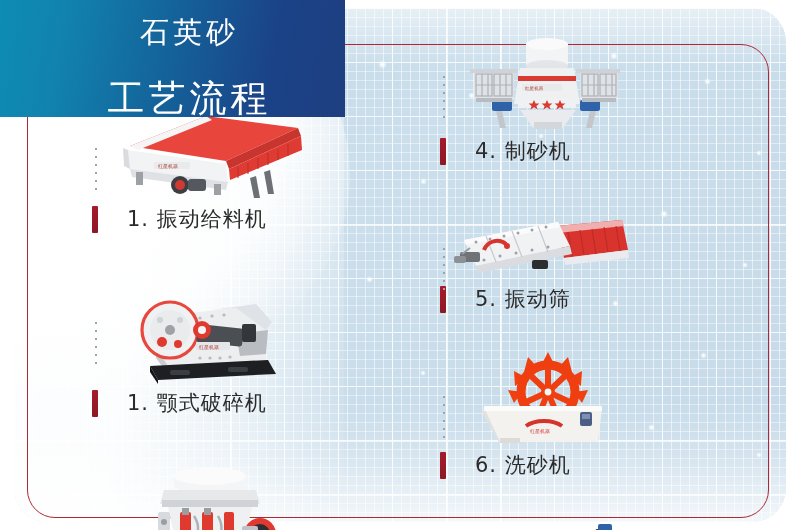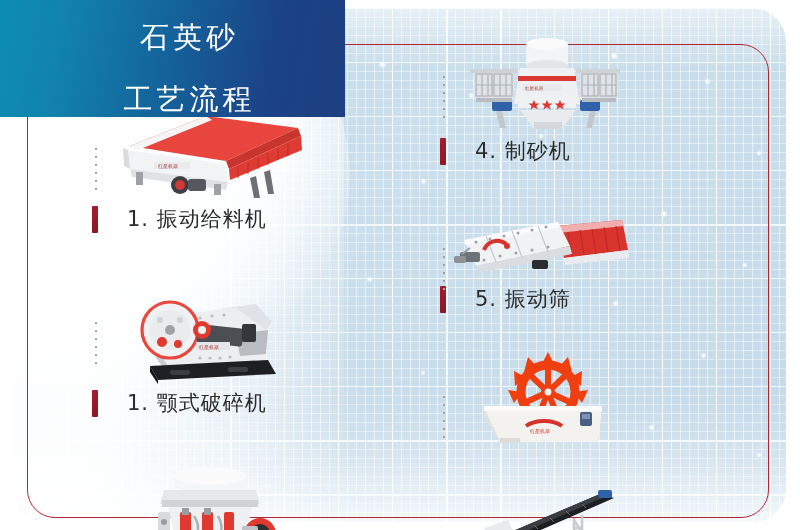--- a/index.html
+++ b/index.html
@@ -64,21 +64,21 @@
   .banner{
     position:absolute;left:0;top:0;width:345px;height:117px;
     background:linear-gradient(100deg,#0d8cb4 0%,#1183ae 18%,#14639b 48%,#1b4287 78%,#1d3f80 100%);
     display:flex;flex-direction:column;align-items:center;justify-content:center;
     box-sizing:border-box;padding-left:34px;
   }
   .banner .t1,.banner .t2{
     color:#ffffff;font-size:29px;line-height:1.42;letter-spacing:4px;
     font-family:"DejaVu Sans","Liberation Sans",sans-serif;white-space:nowrap;margin-top:20px;
   }
-  .banner .t2{font-size:29px;}
+  .banner .t2{font-size:37px;}
 
   
   .col{position:absolute;}
   .col-left{left:92px;top:110px;width:300px;}
   .col-right{left:440px;top:38px;width:300px;}
 
   .step{position:relative;}
   .figure{position:relative;height:0;}
   .label{
     position:relative;display:flex;align-items:center;height:34px;
@@ -436,20 +436,24 @@
             <path d="M48 76 a22 12 0 0 1 36 0" stroke="#d6342b" stroke-width="4" fill="none"></path>
             <text x="52" y="83" font-size="5" fill="#d6342b" font-family="sans-serif">红星机器</text>
 
             <rect x="102" y="62" width="12" height="14" rx="2" fill="#4b5f86"></rect>
             <rect x="104" y="64" width="8" height="5" fill="#7d8fb5"></rect>
 
             <rect x="22" y="88" width="20" height="5" fill="#dcdbd8"></rect>
           </g>
         </svg>
       </div>
+      <div class="label">
+        <span class="bar"></span>
+        <span class="txt">6. 洗砂机</span>
+      </div>
       <div class="dots" style="left:3px;top:38px;height:42px"></div>
     </div>
 
     <div class="step" style="margin-top:40px">
       <div class="figure" style="height:62px">
         <svg class="art" style="left:34px;top:-4px" width="160" height="70" viewBox="0 0 160 70">
           <g>
 
             <path d="M18 56 L126 10 L140 14 L30 62 Z" fill="#1c1e22"></path>
             <path d="M18 56 L126 10 L128 14 L22 60 Z" fill="#3a3d42"></path>

